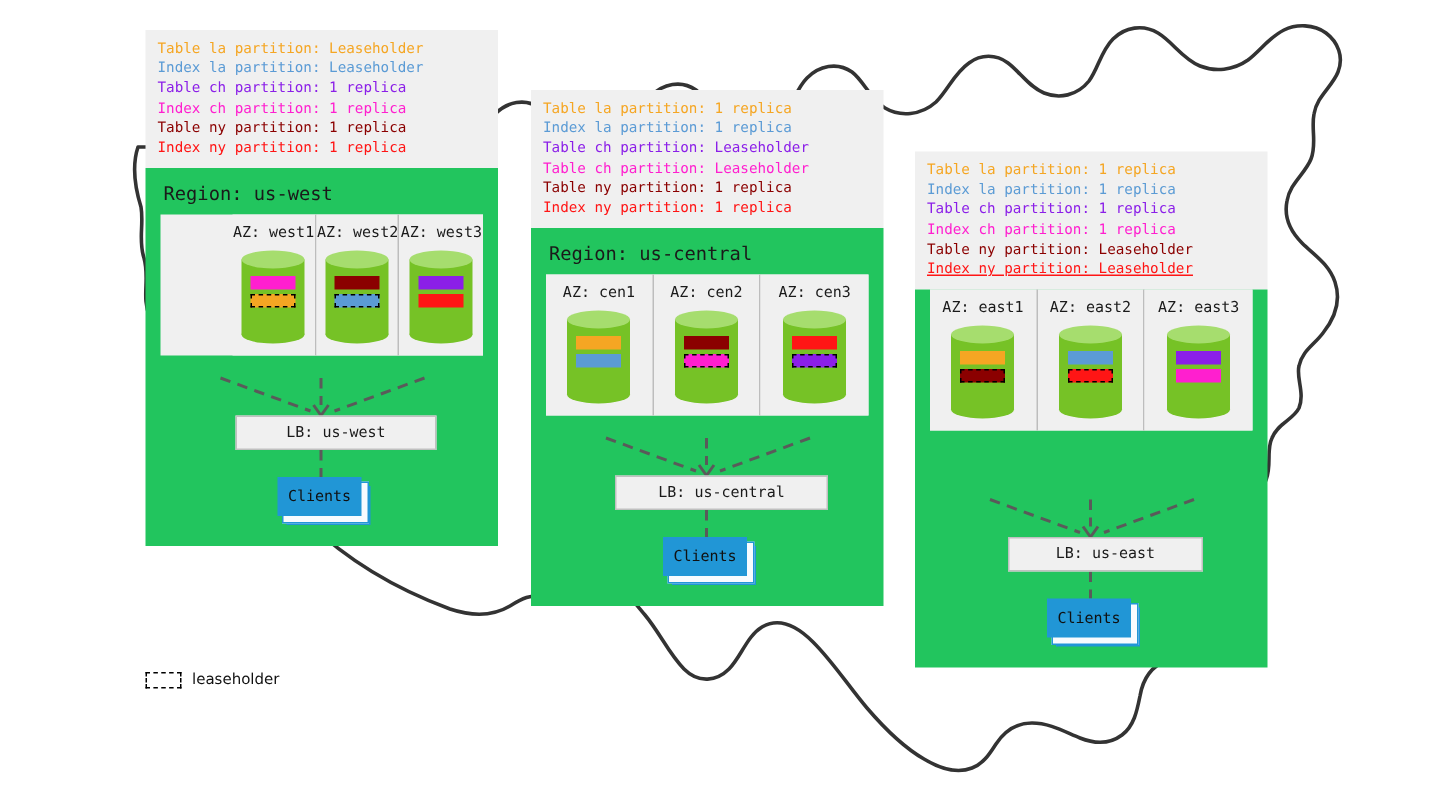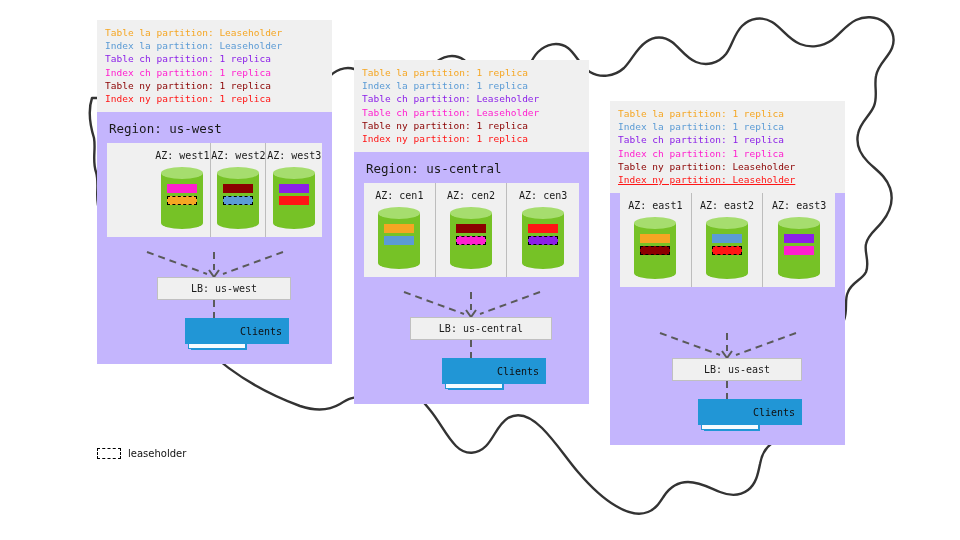--- a/index.html
+++ b/index.html
@@ -16,21 +16,21 @@
     padding:6px 8px 7px 8px;
     box-sizing:border-box;
     font-size:9.5px;
     line-height:13.2px;
     letter-spacing:0px;
     white-space:nowrap;
   }
   .legend-line{ font-family:"DejaVu Sans Mono","Liberation Mono",monospace; }
 
   .region-panel{
-    background:#c4b5fd;
+    background:#22c55e;
     box-sizing:border-box;
     position:relative;
   }
   .region-title{
     font-size:12.5px;
     color:#1a1a1a;
     padding:9px 0 7px 12px;
     font-family:"DejaVu Sans Mono","Liberation Mono",monospace;
   }
   .az-row{
@@ -88,21 +88,21 @@
   }
   .clients{
     position:absolute;
     font-size:10px;color:#101010;
     font-family:"DejaVu Sans Mono","Liberation Mono",monospace;
   }
   .clients .stack{position:relative;width:56px;height:26px;}
   .clients .c3{position:absolute;left:6px;top:6px;width:56px;height:26px;background:#2196d6;}
   .clients .c2{position:absolute;left:3px;top:3px;width:56px;height:26px;background:#f7fbfe;border:1px solid #2196d6;}
   .clients .c1{position:absolute;left:0;top:0;width:56px;height:26px;background:#2196d6;
-       display:flex;align-items:center;justify-content:center;padding-left:48px;}
+       display:flex;align-items:center;justify-content:center;}
 
   .leaseholder-key{
     position:absolute;left:97px;top:448px;
     display:flex;align-items:center;gap:7px;
     font-size:10px;color:#111;
     font-family:"DejaVu Sans","Liberation Sans",sans-serif;
   }
   .leaseholder-key .swatch{
     width:24px;height:11px;border:1.5px dashed #000;box-sizing:border-box;
   }

